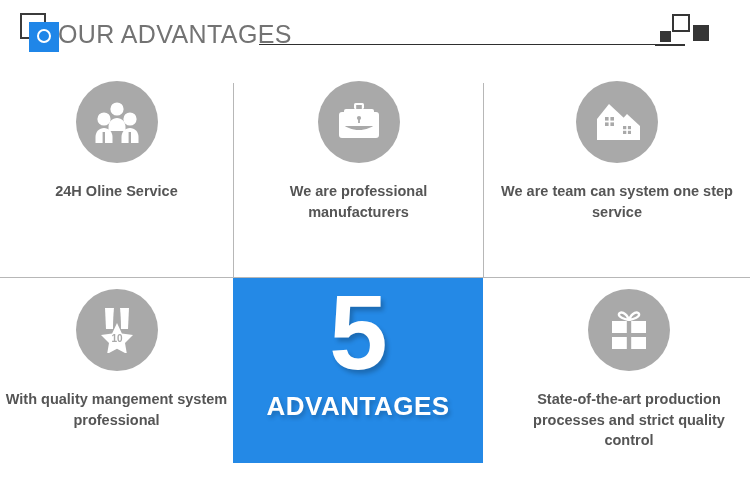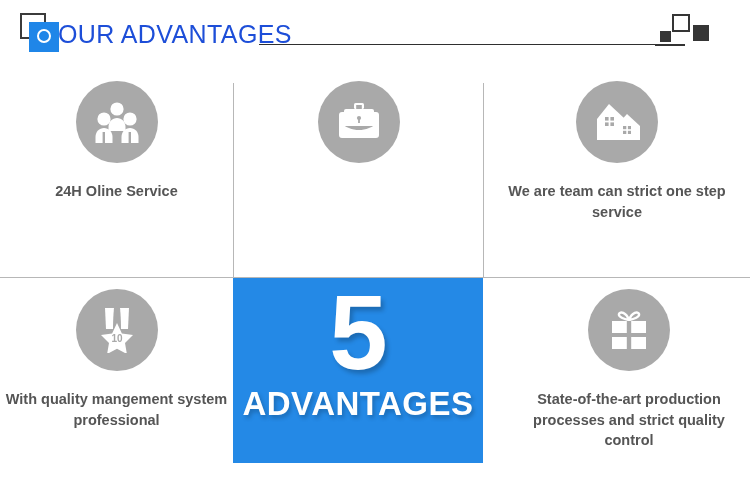--- a/index.html
+++ b/index.html
@@ -50,21 +50,21 @@
     width: 14px; height: 14px;
     border: 2px solid #ffffff;
     border-radius: 50%;
     box-sizing: border-box;
   }
   #header-title {
     position: absolute;
     left: 58px; top: 20px;
     font-size: 25px;
     font-weight: 400;
-    color: #1d4ed8;
+    color: #737373;
     letter-spacing: 0.4px;
     white-space: nowrap;
   }
   #header-rule {
     position: absolute;
     left: 259px; top: 44px;
     width: 401px; height: 0;
     border-top: 1.6px solid #2f2f2f;
   }
   .deco {
@@ -149,21 +149,22 @@
   #center-number {
     margin-top: 2px;
     font-size: 105px;
     font-weight: bold;
     color: #ffffff;
     line-height: 1.0;
     letter-spacing: -1px;
     text-shadow: 3px 4px 4px rgba(0,0,0,0.22);
   }
   #center-word {
-    font-size: 33px;
+    margin-top: 6px;
+    font-size: 26px;
     font-weight: bold;
     color: #ffffff;
     letter-spacing: 0.5px;
     text-shadow: 2px 3px 4px rgba(0,0,0,0.22);
   }
 
   svg.icon { display: block; }
 </style>
 </head>
 <body>
@@ -217,38 +218,39 @@
           <rect x="18" y="1" width="10" height="6" rx="1.6" fill="#fff"></rect>
           <rect x="20.2" y="3" width="5.6" height="5" fill="#a9a9a9"></rect>
           <rect x="8" y="7" width="30" height="5" rx="2" fill="#fff"></rect>
           <rect x="3" y="10" width="40" height="14" rx="3" fill="#fff"></rect>
           <circle cx="23" cy="16" r="2.1" fill="#a9a9a9"></circle>
           <rect x="22.1" y="16" width="1.8" height="5" fill="#a9a9a9"></rect>
           <path d="M3 20c6.5 5.5 13.5 8 20 8s13.5-2.5 20-8v13a3 3 0 0 1-3 3H6a3 3 0 0 1-3-3z" fill="#fff"></path>
         </svg>
       </span>
     </div>
+    <div class="cell-label">We are professional manufacturers</div>
   </div>
 
   <div class="cell" id="cell-3">
     <div class="circle">
       <span>
         <svg class="icon" width="48" height="40" viewBox="0 0 48 40">
           <path d="M16 2 L32 17 L32 38 L4 38 L4 17 Z" fill="#fff"></path>
           <rect x="12" y="15" width="9" height="9" fill="#a9a9a9"></rect>
           <rect x="15.6" y="15" width="1.8" height="9" fill="#fff"></rect>
           <rect x="12" y="18.6" width="9" height="1.8" fill="#fff"></rect>
           <path d="M34 12 L47 24 L47 38 L23 38 L23 24 Z" fill="#fff"></path>
           <rect x="30" y="24" width="8" height="8" fill="#a9a9a9"></rect>
           <rect x="33.3" y="24" width="1.6" height="8" fill="#fff"></rect>
           <rect x="30" y="27.2" width="8" height="1.6" fill="#fff"></rect>
         </svg>
       </span>
     </div>
-    <div class="cell-label">We are team can strict one step service</div>
+    <div class="cell-label">We are team can system one step service</div>
   </div>
 
   <div class="cell" id="cell-4">
     <div class="circle">
       <span>
         <svg class="icon" width="44" height="46" viewBox="0 0 44 46">
           <path d="M10 1 L19 1 L18 22 L11 22 Z" fill="#fff"></path>
           <path d="M25 1 L34 1 L33 22 L26 22 Z" fill="#fff"></path>
           <path d="M19 1 L25 1 L26 22 L18 22 Z" fill="#a9a9a9"></path>
           <path d="M22 16 L26.9 26.4 L38 28 L30 36 L31.9 47 L22 41.8 L12.1 47 L14 36 L6 28 L17.1 26.4 Z" fill="#fff"></path>

